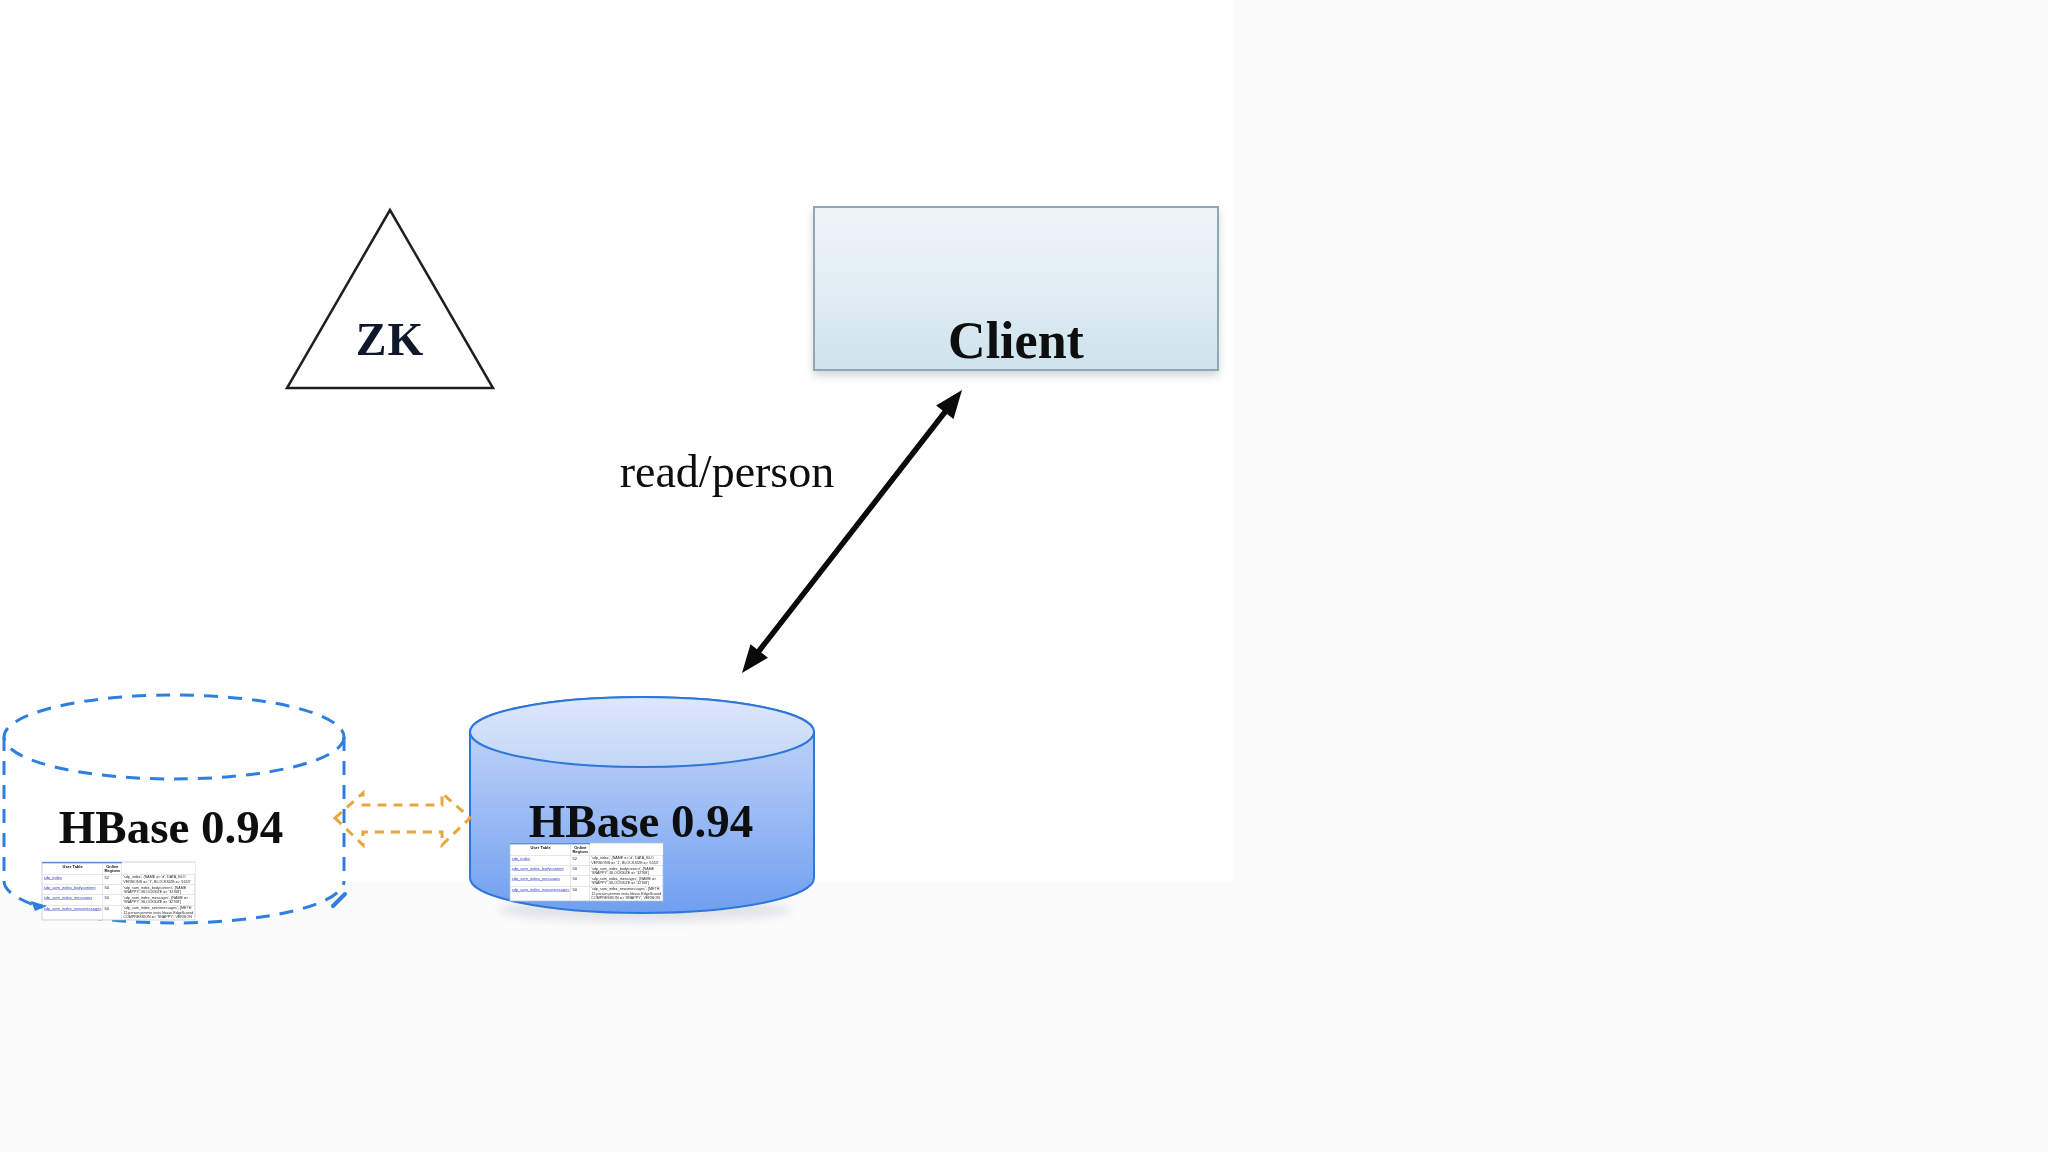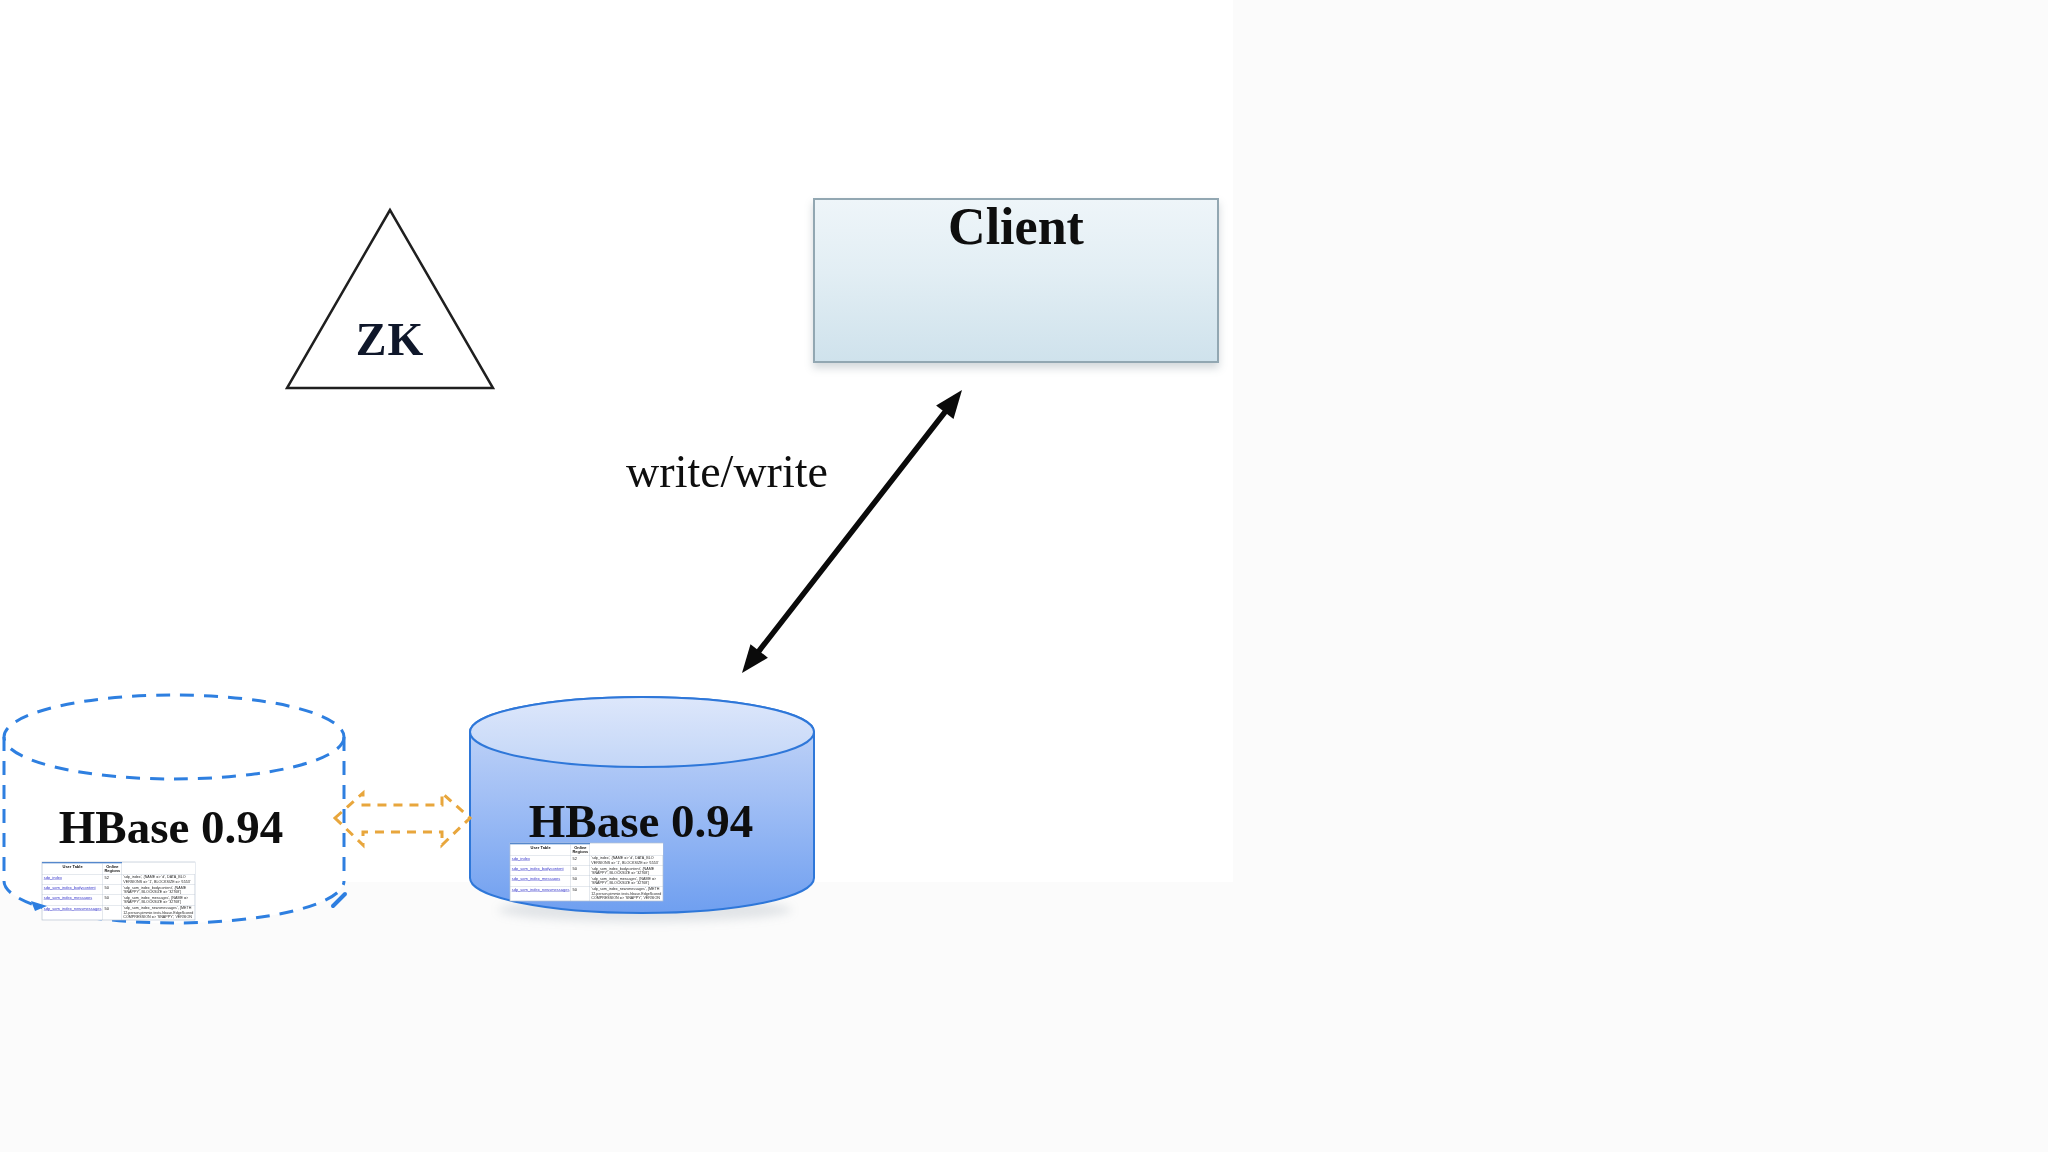--- a/index.html
+++ b/index.html
@@ -7,25 +7,25 @@
   #stage{
     position:relative;width:2048px;height:1152px;overflow:hidden;
     background:#ffffff;font-family:"Liberation Serif", serif;
   }
   .abs{position:absolute;}
   .tint{background:#fbfbfb;}
   .label{color:#0e0e0e;text-align:center;line-height:1.05;}
   .serifbold{font-weight:bold;font-family:"Liberation Serif", serif;}
   #zk-label{font-size:46px;font-weight:bold;color:#0f172a;letter-spacing:1px;}
   #client-box{
-    left:813px;top:198px;width:406px;height:165px;
+    left:813px;top:206px;width:406px;height:165px;
     border:2px solid #92a7b2;box-sizing:border-box;
     background:linear-gradient(to bottom,#eef5f9 0%,#e2eef4 45%,#cfe2ec 100%);
     box-shadow:0 5px 8px rgba(110,125,135,0.30);
-    display:flex;align-items:flex-start;justify-content:center;
+    display:flex;align-items:flex-end;justify-content:center;
   }
   #client-label{font-size:52px;}
   #readwrite-label{left:607px;top:448px;width:240px;font-size:46px;}
   #hbase-primary-label{left:479px;top:797px;width:324px;font-size:47px;}
   #hbase-secondary-label{left:9px;top:803px;width:324px;font-size:47px;}
   .cyl-shadow{
     left:498px;top:898px;width:294px;height:24px;border-radius:50%;
     background:rgba(95,110,130,0.16);filter:blur(5px);
   }
   
@@ -54,21 +54,21 @@
 
   <div class="abs" id="client-box">
     <span class="label serifbold" id="client-label">Client</span>
   </div>
 
   <svg class="abs" style="left:720px;top:372px;" width="262" height="322" viewBox="0 0 262 322">
     <line x1="39" y1="279" x2="225" y2="40" stroke="#0a0a0a" stroke-width="5.5" stroke-linecap="round"></line>
     <polygon points="242,18 233.5,46.9 216.1,33.4" fill="#0a0a0a"></polygon>
     <polygon points="22,301 47.9,285.7 30.5,272.2" fill="#0a0a0a"></polygon>
   </svg>
-  <div class="abs label" id="readwrite-label">write/write</div>
+  <div class="abs label" id="readwrite-label">read/person</div>
 
   <div class="abs cyl-shadow"></div>
 
   <svg class="abs" style="left:468px;top:694px;" width="348" height="228" viewBox="0 0 348 228">
     <defs>
       <linearGradient id="cylBody" x1="0" y1="0" x2="0" y2="1">
         <stop offset="0%" stop-color="#c9d9f8"></stop>
         <stop offset="45%" stop-color="#a3c0f5"></stop>
         <stop offset="100%" stop-color="#6f9ff0"></stop>
       </linearGradient>

